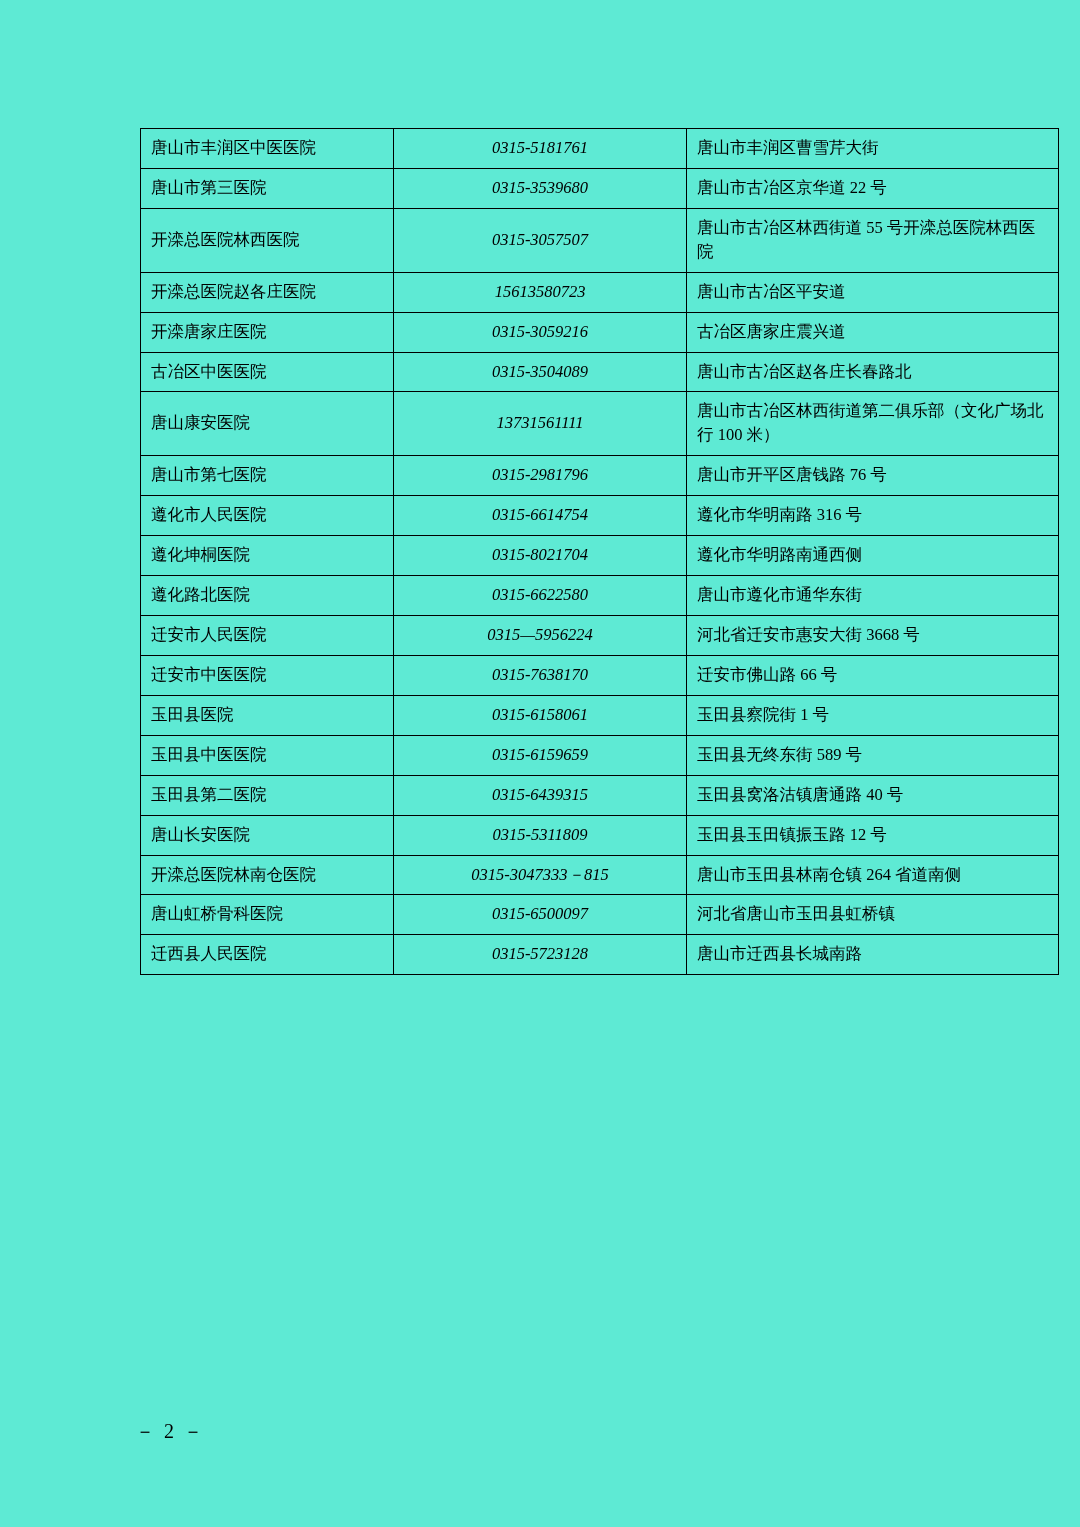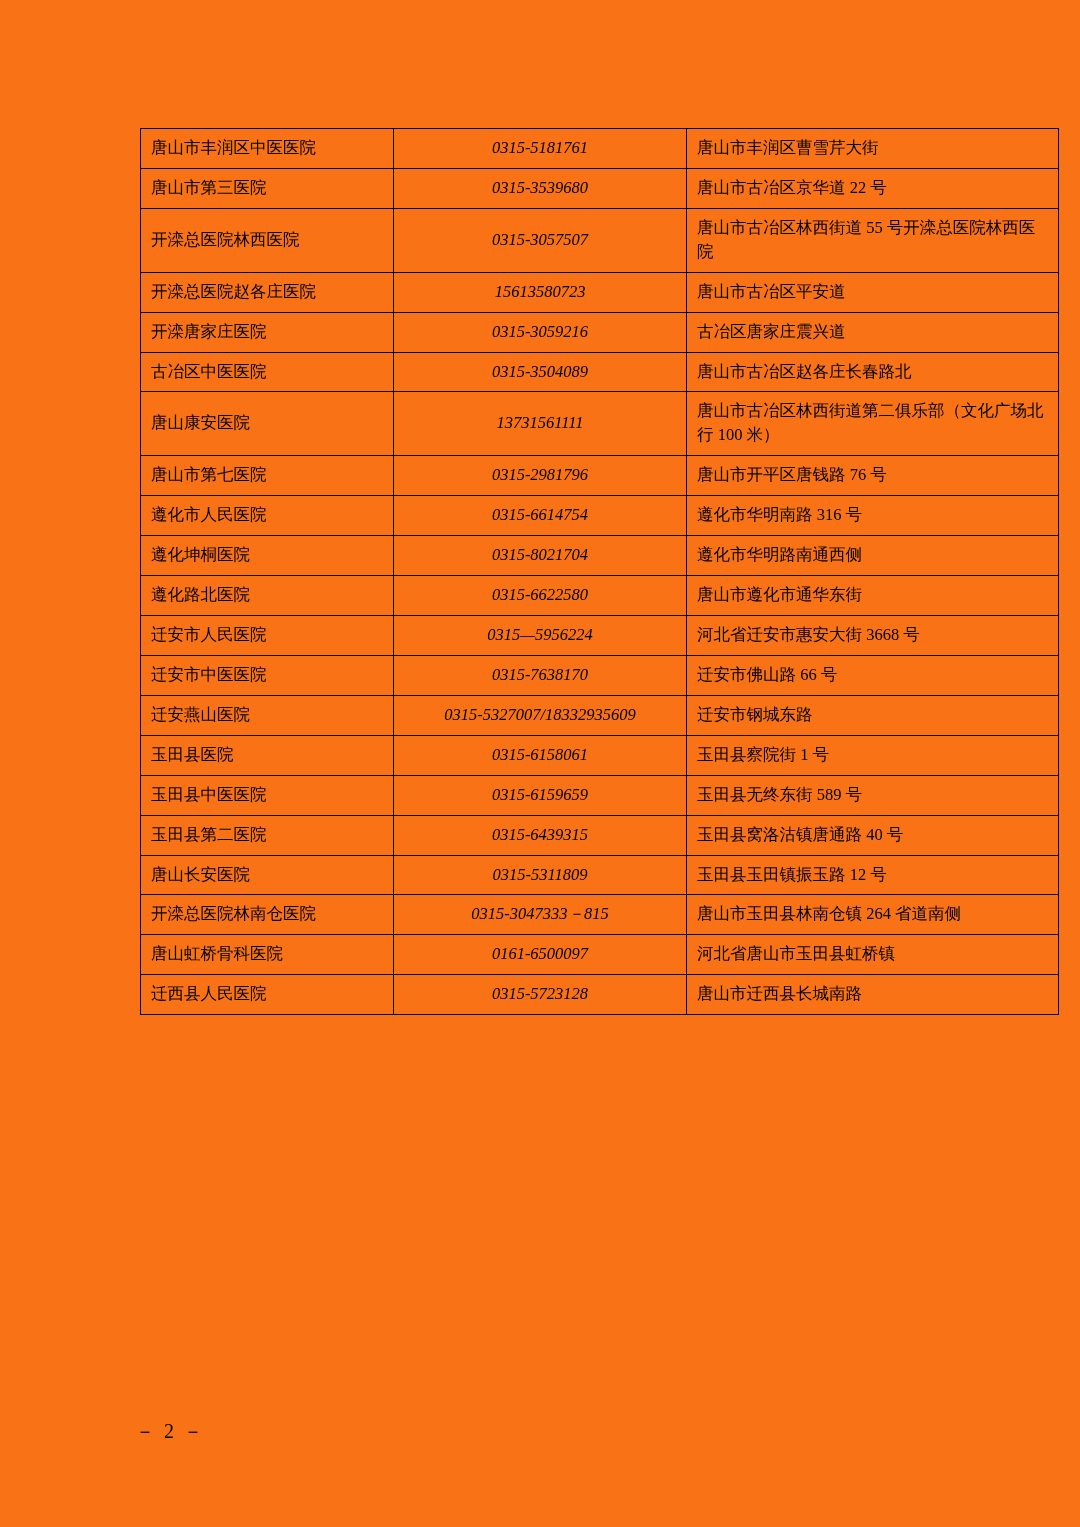--- a/index.html
+++ b/index.html
@@ -13,21 +13,21 @@
     font-family: "Liberation Serif", "DejaVu Serif", serif;
     color: #000000;
     position: relative;
   }
   .page {
     position: absolute;
     left: 0;
     top: 0;
     width: 1080px;
     height: 1527px;
-    background: #f97316;
+    background: #5eead4;
   }
   .table-wrap {
     position: absolute;
     left: 140px;
     top: 128px;
     width: 855px;
   }
   table.doc-table {
     border-collapse: collapse;
     width: 855px;
@@ -131,25 +131,20 @@
           <td class="col-name">迁安市人民医院</td>
           <td class="col-phone">0315—5956224</td>
           <td class="col-addr">河北省迁安市惠安大街 3668 号</td>
         </tr>
         <tr>
           <td class="col-name">迁安市中医医院</td>
           <td class="col-phone">0315-7638170</td>
           <td class="col-addr">迁安市佛山路 66 号</td>
         </tr>
         <tr>
-          <td class="col-name">迁安燕山医院</td>
-          <td class="col-phone">0315-5327007/18332935609</td>
-          <td class="col-addr">迁安市钢城东路</td>
-        </tr>
-        <tr>
           <td class="col-name">玉田县医院</td>
           <td class="col-phone">0315-6158061</td>
           <td class="col-addr">玉田县察院街 1 号</td>
         </tr>
         <tr>
           <td class="col-name">玉田县中医医院</td>
           <td class="col-phone">0315-6159659</td>
           <td class="col-addr">玉田县无终东街 589 号</td>
         </tr>
         <tr>
@@ -162,21 +157,21 @@
           <td class="col-phone">0315-5311809</td>
           <td class="col-addr">玉田县玉田镇振玉路 12 号</td>
         </tr>
         <tr>
           <td class="col-name">开滦总医院林南仓医院</td>
           <td class="col-phone">0315-3047333－815</td>
           <td class="col-addr">唐山市玉田县林南仓镇 264 省道南侧</td>
         </tr>
         <tr>
           <td class="col-name">唐山虹桥骨科医院</td>
-          <td class="col-phone">0161-6500097</td>
+          <td class="col-phone">0315-6500097</td>
           <td class="col-addr">河北省唐山市玉田县虹桥镇</td>
         </tr>
         <tr>
           <td class="col-name">迁西县人民医院</td>
           <td class="col-phone">0315-5723128</td>
           <td class="col-addr">唐山市迁西县长城南路</td>
         </tr>
       </tbody>
     </table>
   </div>

